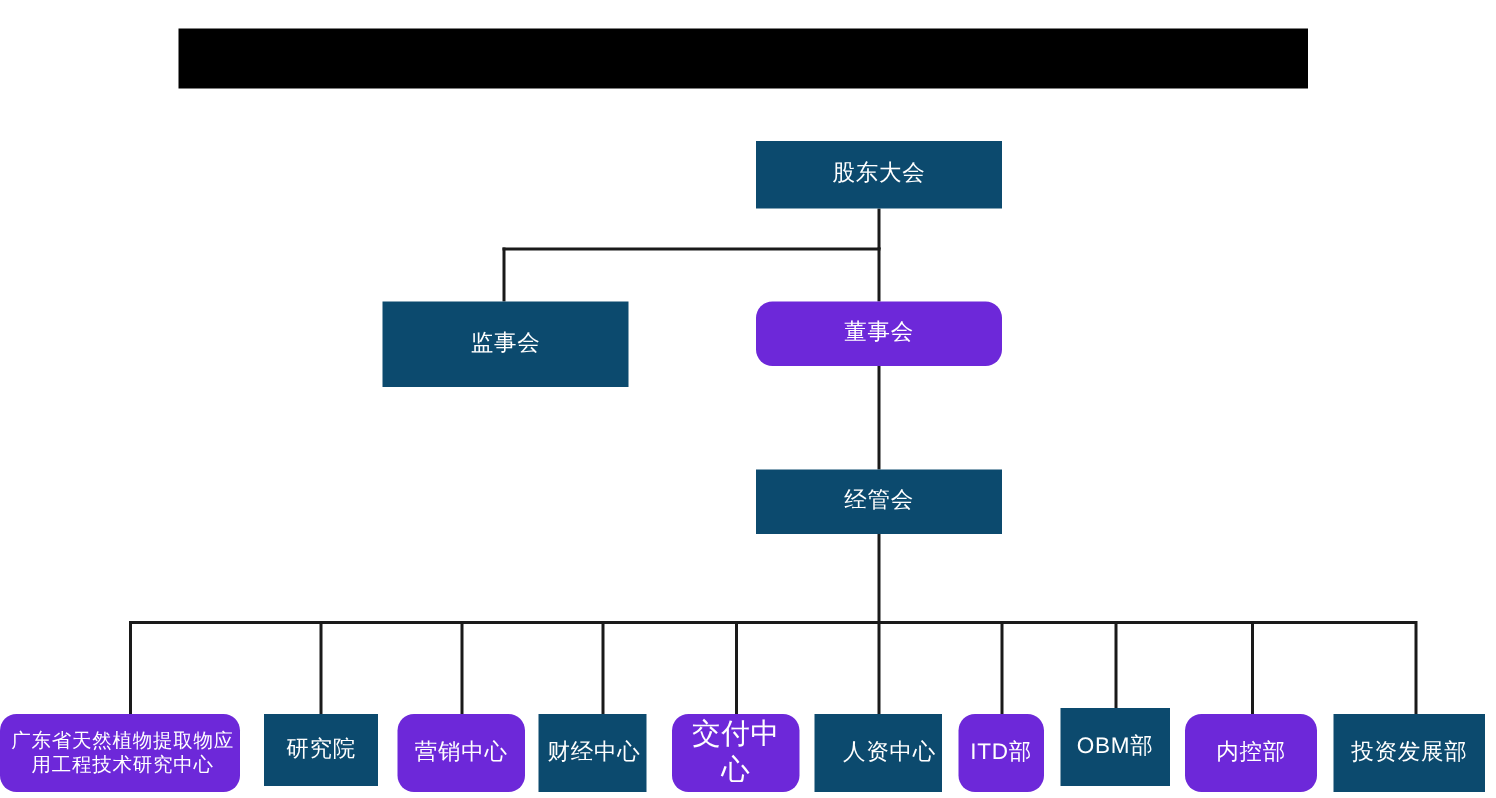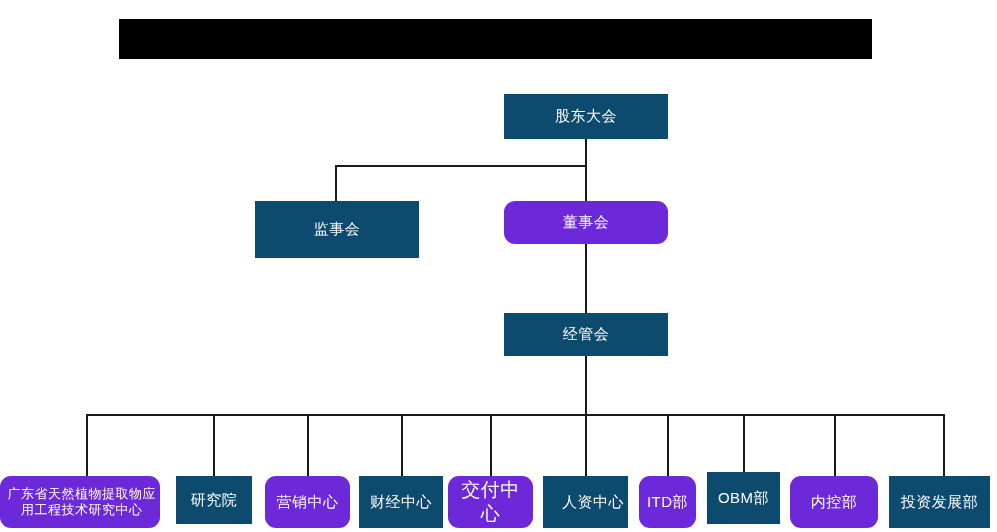--- a/index.html
+++ b/index.html
@@ -113,21 +113,21 @@
   </div>
 
   <div class="node dark" style="left:176px; top:476px; width:76px; height:48px; font-size:15px;">
     <span class="label">研究院</span>
   </div>
 
   <div class="node light" style="left:265px; top:476px; width:85px; height:52px; font-size:15px;">
     <span class="label">营销中心</span>
   </div>
 
-  <div class="node dark" style="left:359px; top:476px; width:84px; height:52px; font-size:15px;">
+  <div class="node dark" style="left:359px; top:476px; width:72px; height:52px; font-size:15px;justify-content:flex-end;">
     <span class="label">财经中心</span>
   </div>
 
   <div class="node light" style="left:448px; top:476px; width:85px; height:52px; font-size:19px;">
     <span class="label">交付中心</span>
   </div>
 
   <div class="node dark" style="left:543px; top:476px; width:85px; height:52px; font-size:15px;justify-content:flex-end;">
     <span class="label">人资中心</span>
   </div>

